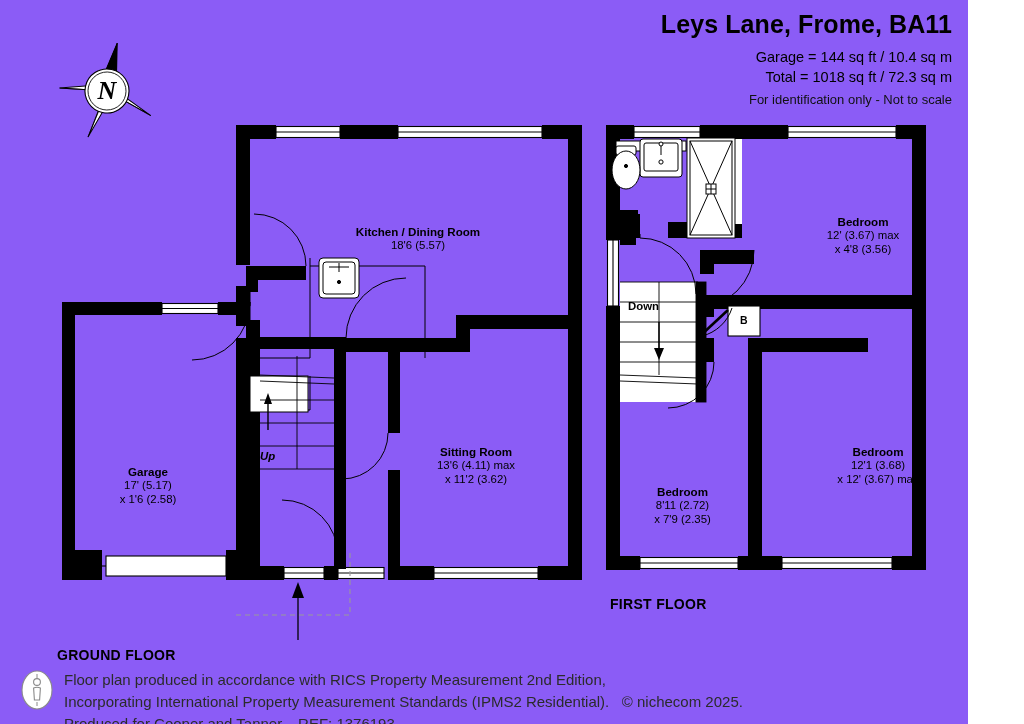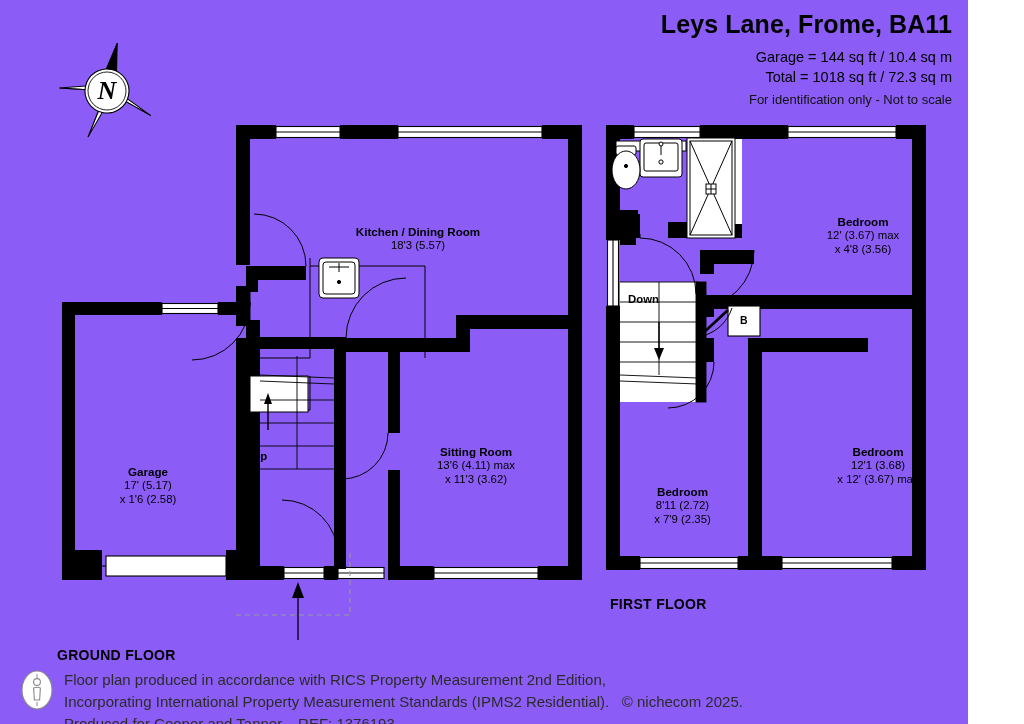--- a/index.html
+++ b/index.html
@@ -287,33 +287,33 @@
       </g>
 
       <g stroke="#9a9a9a" stroke-width="1.1" fill="none" stroke-dasharray="5,4">
         <path d="M 196 505 L 310 505 L 310 440"></path>
       </g>
     </svg>
 
     
     <div class="room-label" style="left:268px; top:115px; width:220px;">
       <span class="rl-name">Kitchen / Dining Room</span>
-      <span class="rl-dim">18'3 (5.57)</span>
+      <span class="rl-dim">18'6 (5.57)</span>
     </div>
     <div class="room-label" style="left:336px; top:335px; width:200px;text-align:center;">
       <span class="rl-name">Sitting Room</span>
       <span class="rl-dim">13'6 (4.11) max</span>
-      <span class="rl-dim">x 11'3 (3.62)</span>
+      <span class="rl-dim">x 11'2 (3.62)</span>
     </div>
     <div class="room-label" style="left:18px; top:355px; width:180px;">
       <span class="rl-name">Garage</span>
       <span class="rl-dim">17' (5.17)</span>
       <span class="rl-dim">x 1'6 (2.58)</span>
     </div>
-    <div class="stair-label" style="left:212px; top:340px;">Up</div>
+    <div class="stair-label" style="left:220px; top:340px;font-style:italic;">Up</div>
   </div>
 
   <div id="first-floor-plan">
     <svg width="430" height="500" viewBox="0 0 430 500">
       <g>
 
         <rect x="26" y="15" width="28" height="14" fill="#000000"></rect>
         <g stroke="#000000" stroke-width="1.1" fill="#ffffff">
           <rect x="54" y="16.5" width="66" height="11"></rect>
           <line x1="54" y1="22" x2="120" y2="22"></line>
@@ -463,21 +463,21 @@
     <div class="room-label" style="left:213px; top:335px; width:170px;">
       <span class="rl-name">Bedroom</span>
       <span class="rl-dim">12'1 (3.68)</span>
       <span class="rl-dim">x 12' (3.67) max</span>
     </div>
     <div class="room-label" style="left:30px; top:375px; width:145px;">
       <span class="rl-name">Bedroom</span>
       <span class="rl-dim">8'11 (2.72)</span>
       <span class="rl-dim">x 7'9 (2.35)</span>
     </div>
-    <div class="stair-label" style="left:48px; top:183px;">Down</div>
+    <div class="stair-label" style="left:48px; top:190px;">Down</div>
     <div class="box-label" style="left:160px; top:204px;">B</div>
   </div>
 
   <div id="ground-floor-caption" class="floor-caption">GROUND FLOOR</div>
   <div id="first-floor-caption" class="floor-caption">FIRST FLOOR</div>
 
   <div id="footer">
     <div id="footer-icon">
       <svg width="34" height="40" viewBox="0 0 34 40">
         <ellipse cx="17" cy="20" rx="15" ry="19" fill="#ffffff" stroke="#8a8a8a" stroke-width="1.1"></ellipse>

